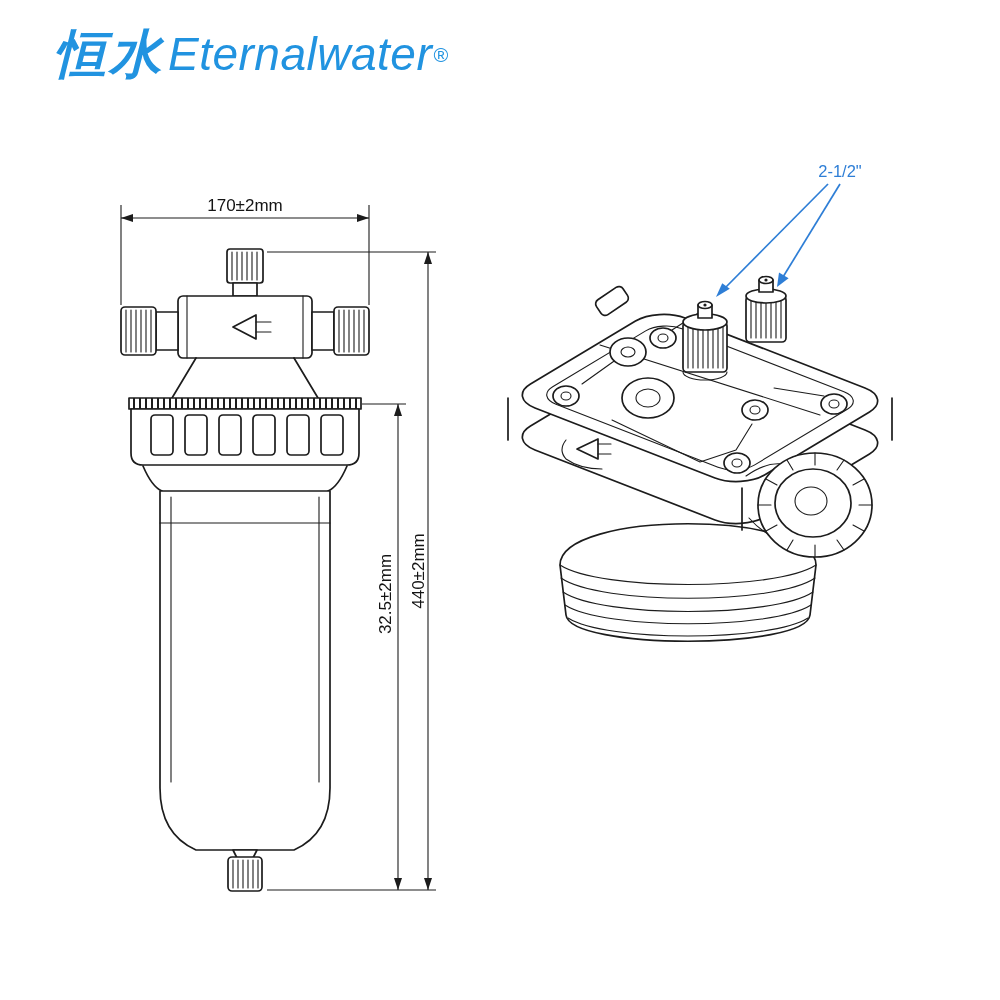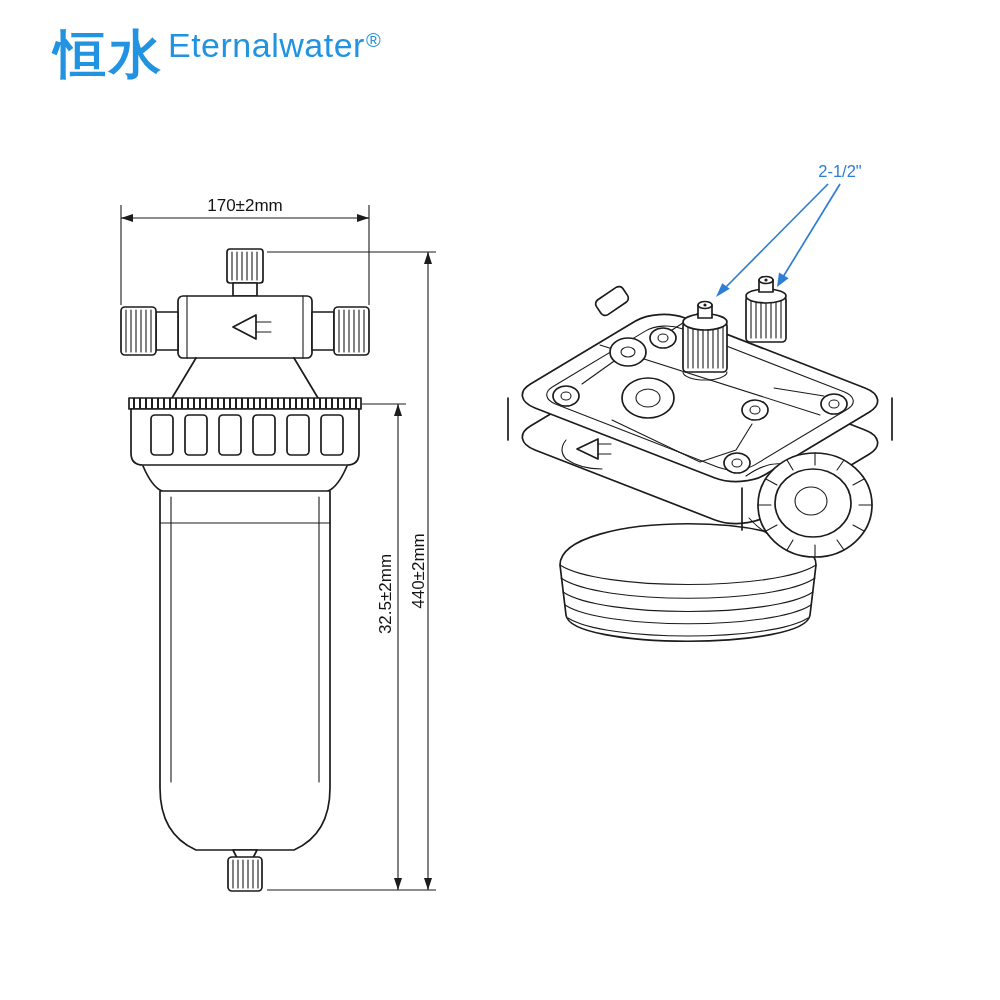--- a/index.html
+++ b/index.html
@@ -1,21 +1,21 @@
 <!DOCTYPE html>
 <html><head>
 <meta charset="utf-8">
 <style>
   html,body{margin:0;padding:0;background:#fff;}
   .page{position:relative;width:1000px;height:1000px;background:#fff;overflow:hidden;
         font-family:"Liberation Sans",sans-serif;}
-  .logo{position:absolute;left:54px;top:28px;display:flex;align-items:flex-start;
-        color:#2193e0;line-height:1;}
+  .logo{position:absolute;left:54px;top:28px;display:flex;align-items:center;
+        color:#2193e0;line-height:1;font-style:italic;}
   .logo-cjk{font-size:52px;font-weight:700;letter-spacing:3px;font-family:"DejaVu Sans",sans-serif;}
-  .logo-name{font-size:34px;font-weight:400;margin-left:4px;letter-spacing:0.5px;}
+  .logo-name{font-size:46px;font-weight:400;margin-left:4px;letter-spacing:0.5px;}
   .logo-reg{font-size:20px;margin-top:2px;margin-left:1px;font-weight:400;}
   svg{position:absolute;left:0;top:0;}
   .dim{font-size:17px;fill:#141414;font-family:"Liberation Sans",sans-serif;}
   .port-label{font-size:16.5px;fill:#2e7ed6;font-family:"Liberation Sans",sans-serif;}
   .ln{stroke:#1c1c1c;fill:none;stroke-width:1.7;stroke-linecap:round;stroke-linejoin:round;}
   .lnw{stroke:#1c1c1c;fill:#fff;stroke-width:1.7;stroke-linejoin:round;}
   .thin{stroke:#1c1c1c;fill:none;stroke-width:1.1;stroke-linecap:round;}
   .dimln{stroke:#1c1c1c;fill:none;stroke-width:1.1;}
   .dimarrow{fill:#1c1c1c;stroke:none;}
   .blue{stroke:#2e7ed6;fill:none;stroke-width:1.7;}

